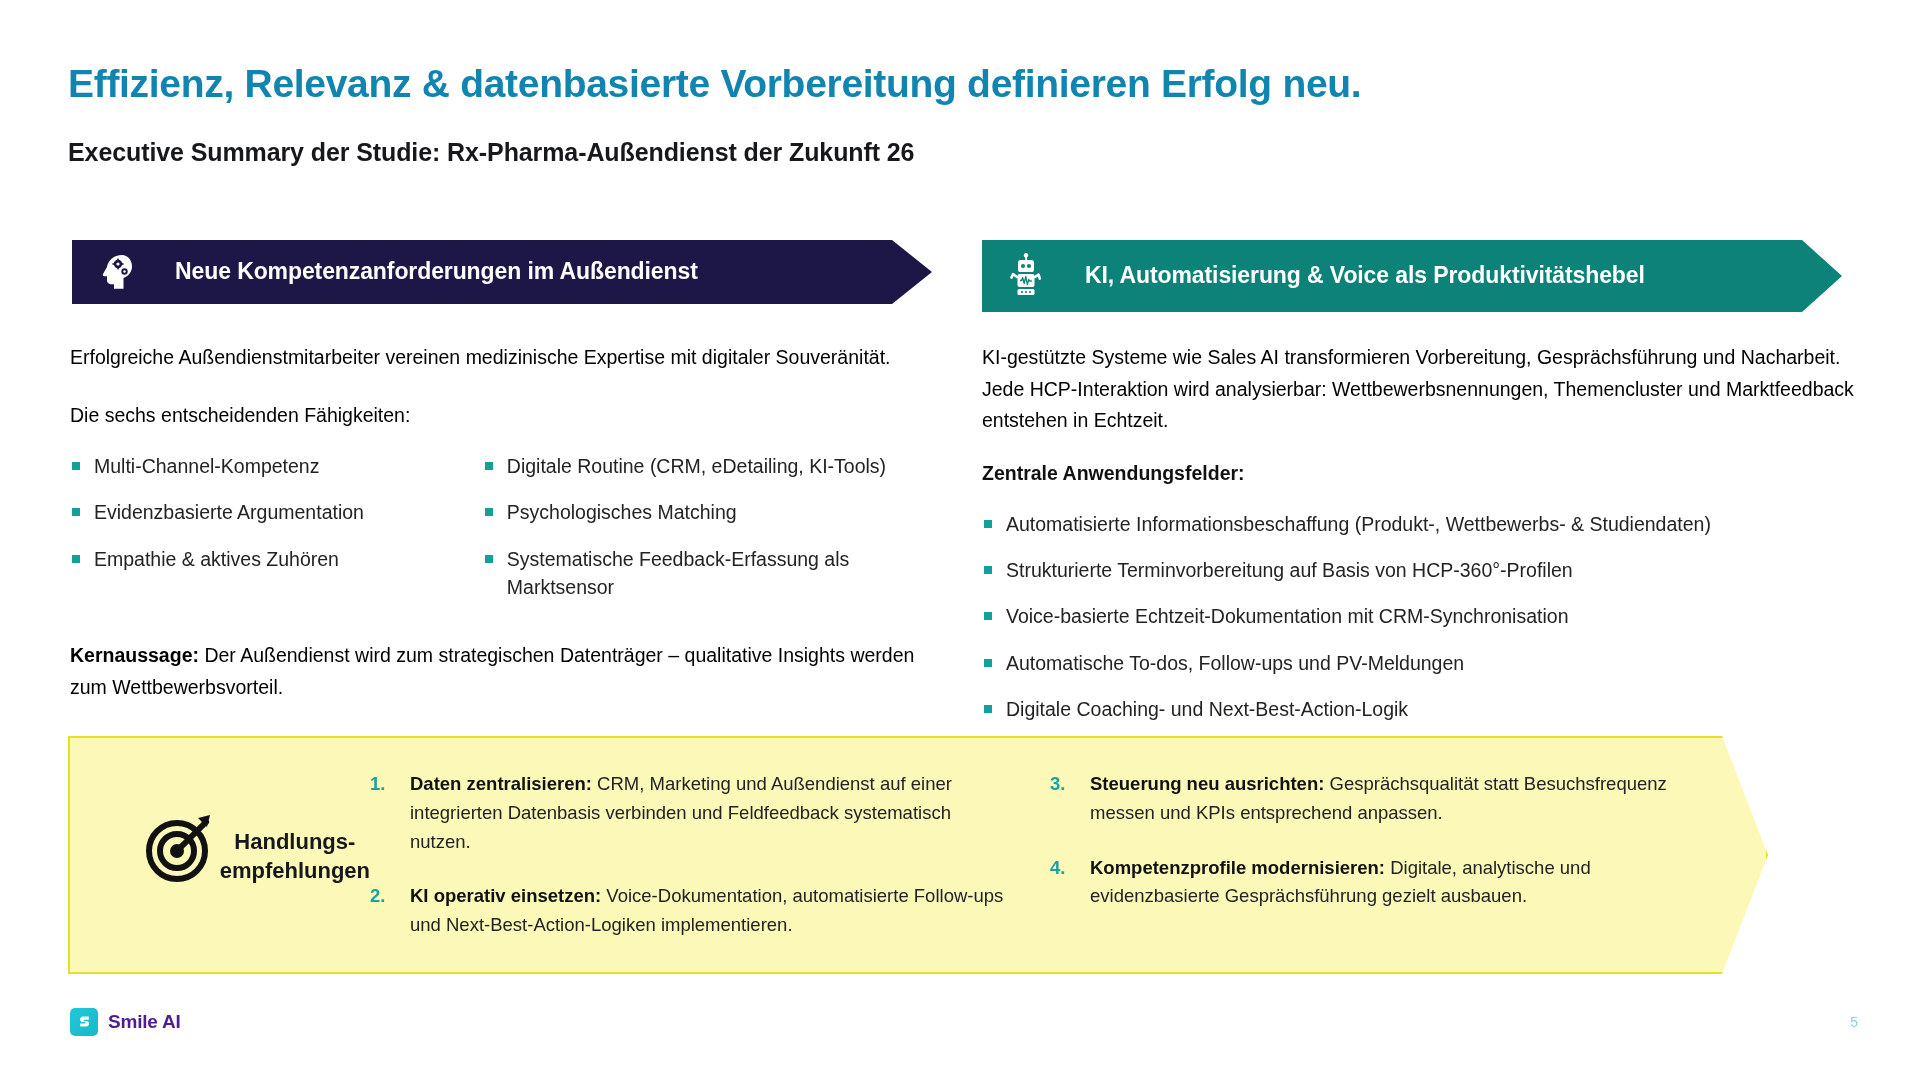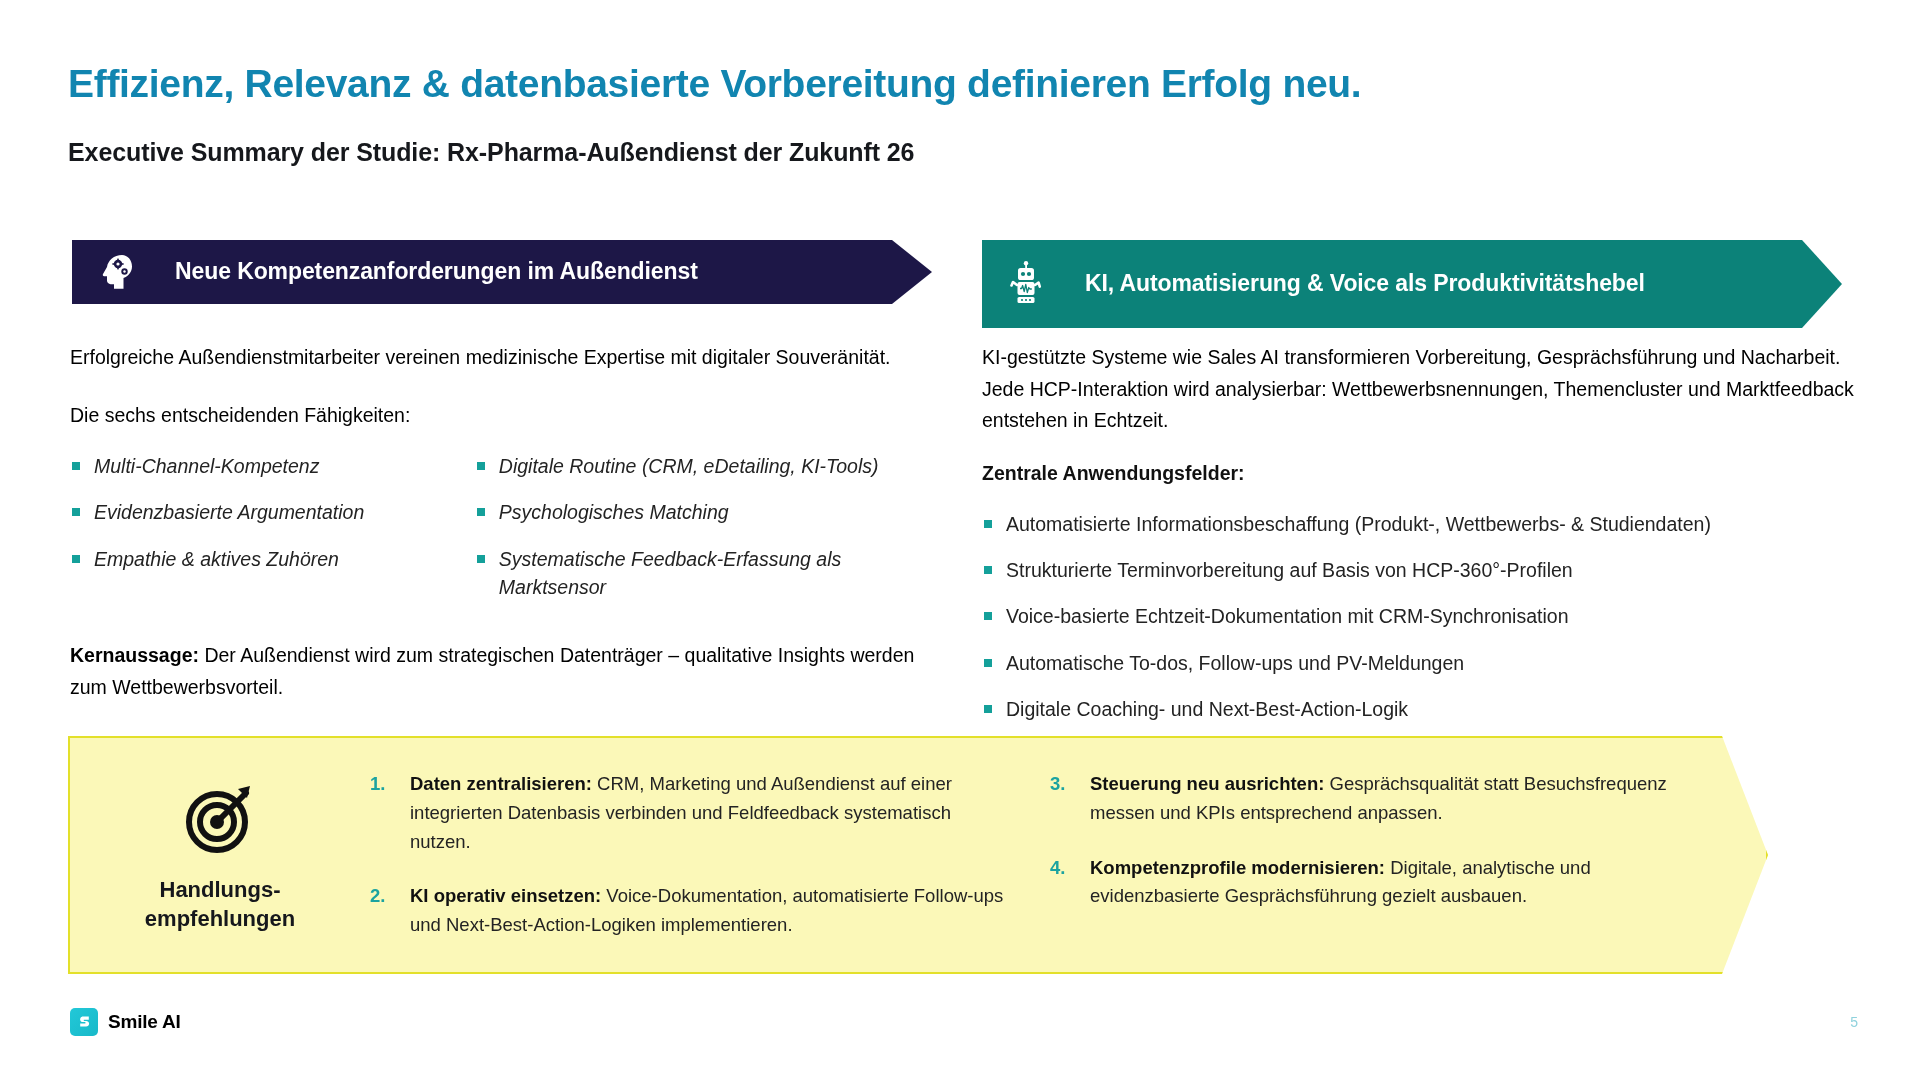--- a/index.html
+++ b/index.html
@@ -60,21 +60,21 @@
     width: 860px;
     height: 64px;
     background: #1d1747;
     clip-path: polygon(0 0, calc(100% - 40px) 0, 100% 50%, calc(100% - 40px) 100%, 0 100%);
     padding-left: 22px;
   }
   .banner-right {
     left: 982px;
     top: 240px;
     width: 860px;
-    height: 88px;
+    height: 72px;
     background: #0c8279;
     clip-path: polygon(0 0, calc(100% - 40px) 0, 100% 50%, calc(100% - 40px) 100%, 0 100%);
     padding-left: 22px;
   }
   .banner-icon {
     flex: 0 0 auto;
     width: 44px;
     height: 46px;
     display: flex;
     align-items: center;
@@ -132,22 +132,21 @@
     content: "";
     position: absolute;
     left: 2px;
     top: 10px;
     width: 8px;
     height: 8px;
     background: #14a09a;
   }
   .two-col {
     display: flex;
-    gap: 0px;
-    font-style: italic;
+    gap: 8px;
   }
   .two-col > ul { width: 50%; }
   .two-col > ul:first-child { width: 46%; }
 
   
   .rec-box {
     position: absolute;
     left: 68px;
     top: 736px;
     width: 1700px;
@@ -155,23 +154,23 @@
     background: #fbf8b8;
     border: 2px solid #e3e02a;
     box-sizing: border-box;
     clip-path: polygon(0 0, calc(100% - 46px) 0, 100% 50%, calc(100% - 46px) 100%, 0 100%);
     display: flex;
     align-items: center;
   }
   .rec-left {
     flex: 0 0 300px;
     display: flex;
-    flex-direction: column;
-    align-items: center;
-    justify-content: center;
+    flex-direction: row;
+    align-items: center;
+    justify-content: flex-end;
     padding-top: 4px;
   }
   .rec-left .target-icon { margin-bottom: 14px; }
   .rec-label {
     font-size: 22px;
     font-weight: 700;
     color: #16181c;
     text-align: center;
     line-height: 1.3;
   }
@@ -220,21 +219,21 @@
     height: 28px;
     border-radius: 5px;
     background: linear-gradient(135deg, #22c8d8 0%, #18b9c9 100%);
     display: flex;
     align-items: center;
     justify-content: center;
   }
   .logo-text {
     font-size: 19px;
     font-weight: 700;
-    color: #000000;
+    color: #4c1d95;
     letter-spacing: -0.2px;
   }
   .page-num {
     position: absolute;
     right: 62px;
     top: 1014px;
     font-size: 14px;
     color: #8fd2dd;
     font-weight: 400;
   }

